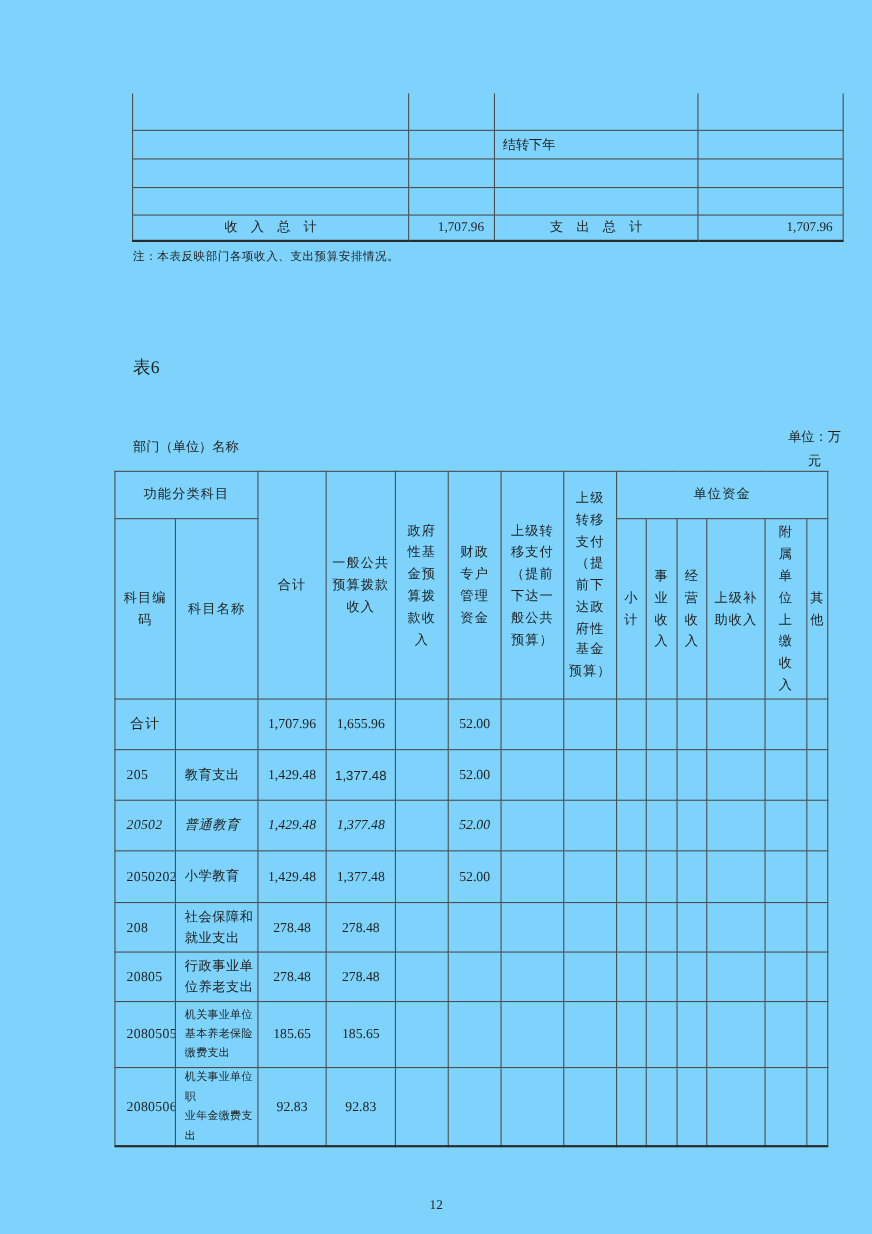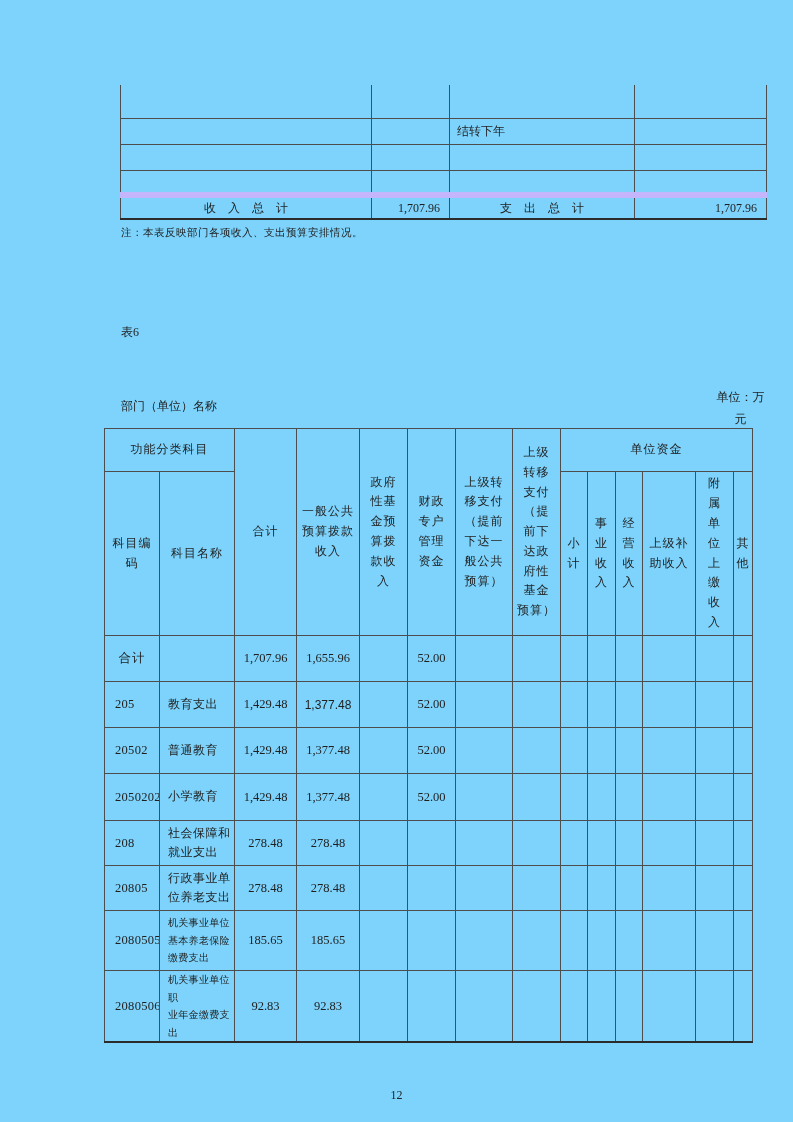--- a/index.html
+++ b/index.html
@@ -22,31 +22,31 @@
     border: 1px solid #4d4d4d;
     font-size: 12px;
     text-align: center;
   }
   .toptable tr.partial td { border-top: none; }
   .toptable tr.partial { height: 33px; }
   .toptable tr.rA { height: 26px; }
   .toptable tr.rB { height: 26px; }
   .toptable tr.rC { height: 25px; }
   .toptable tr.total { height: 24px; }
-  .toptable tr.total td { border-top: 6px solid #c4b5fd; border-bottom: 2px solid #2b2b2b; }
+  .toptable tr.total td { border-top: 1px solid #c4b5fd; border-bottom: 2px solid #2b2b2b; }
   .toptable td.lbl { text-align: left; padding-left: 7px; }
   .toptable td.amt { text-align: right; padding-right: 9px; }
 
   .note {
     position: absolute; left: 121px; top: 226px;
     font-size: 10.5px; letter-spacing: .5px;
   }
 
   
-  .tbl-label { position: absolute; left: 121px; top: 324px; font-size: 12px; }
+  .tbl-label { position: absolute; left: 121px; top: 324px; font-size: 16px; }
   .title {
     position: absolute; left: 120px; top: 346px; width: 650px;
     text-align: center; font-size: 25px; font-weight: bold; letter-spacing: 1px;
   }
   .dept-label { position: absolute; left: 121px; top: 398px; font-size: 12px; }
   .unit-label {
     position: absolute; left: 714px; top: 386px; width: 53px;
     font-size: 12px; text-align: center; line-height: 1.85; word-break: break-all;
   }
 
@@ -66,21 +66,21 @@
   .maintable td.code.ctr { text-align: center; padding-left: 0; letter-spacing: 1px; }
   .maintable td.name {
     text-align: left; padding-left: 8px; padding-right: 3px;
     font-size: 12px; white-space: pre-line; line-height: 1.6; letter-spacing: .5px;
   }
   .maintable td.name.small { font-size: 10px; line-height: 1.75; letter-spacing: .3px; }
   .maintable td.num { text-align: center; }
   .maintable td.num.altnum { font-family: "Liberation Sans", "DejaVu Sans", sans-serif; font-size: 12px; }
   .maintable tbody tr.r0 { height: 46px; }
   .maintable tbody tr.r1 { height: 46px; }
-  .maintable tbody tr.r2 { height: 46px; }
+  .maintable tbody tr.r2 { height: 46px; font-style: italic; }
   .maintable tbody tr.r3 { height: 47px; }
   .maintable tbody tr.r4 { height: 45px; font-family: Liberation Serif, serif; }
   .maintable tbody tr.r5 { height: 45px; }
   .maintable tbody tr.r6 { height: 60px; }
   .maintable tbody tr.r7 { height: 48px; }
 
   .pageno {
     position: absolute; left: 0; top: 1088px; width: 793px;
     text-align: center; font-size: 12px;
   }

